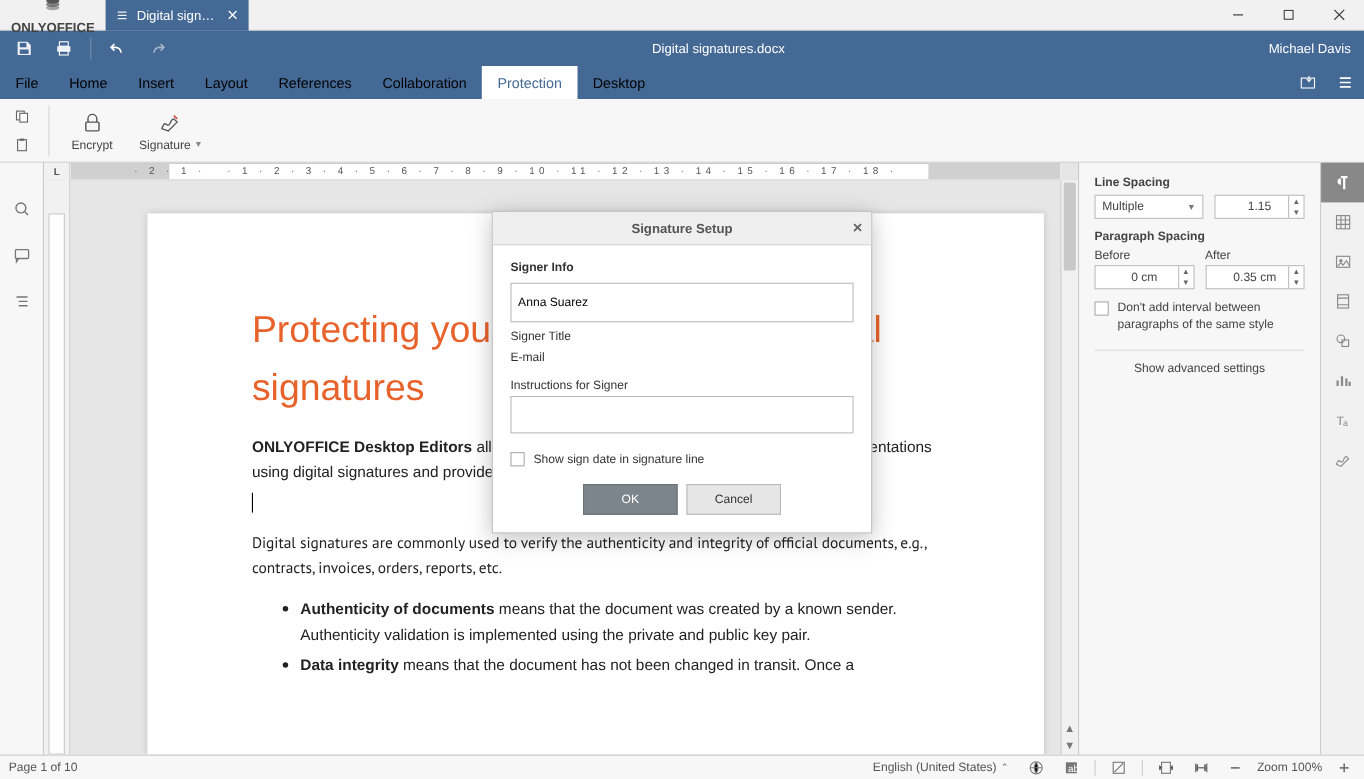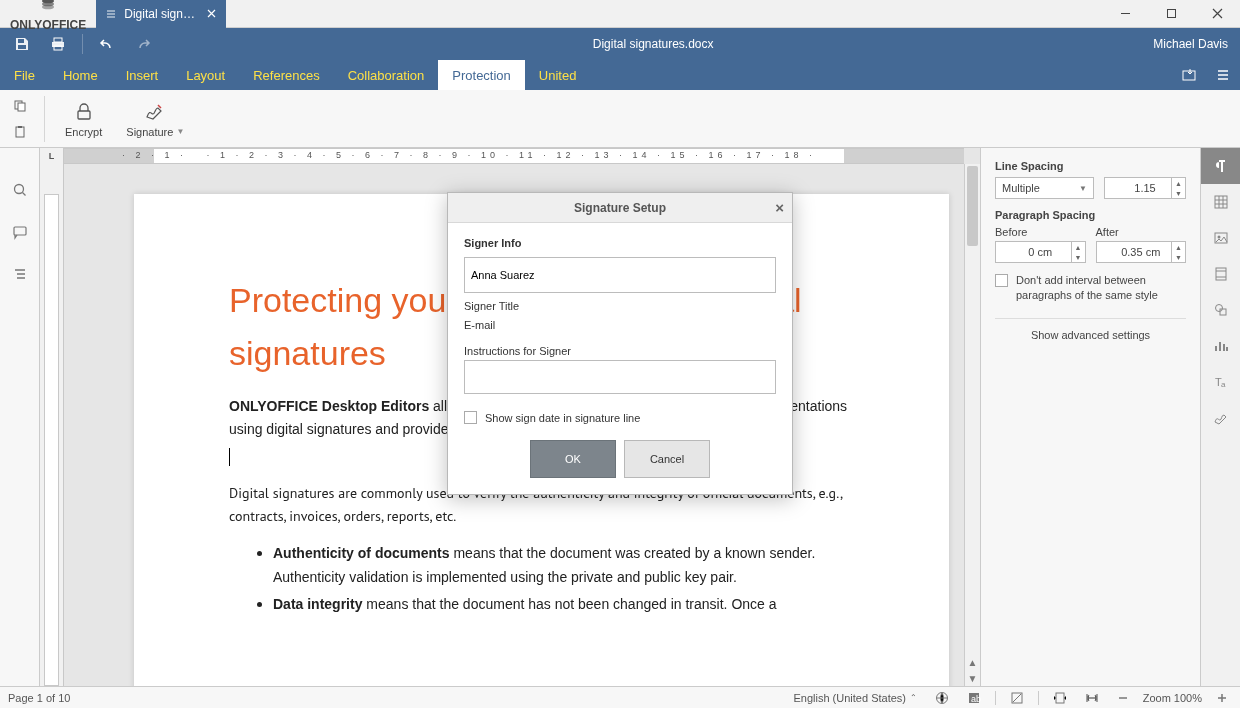--- a/index.html
+++ b/index.html
@@ -19,21 +19,21 @@
 
 .topbar { height: 32px; background: #446995; display: flex; align-items: center; color: #fff; }
 .topbar .qa { display: flex; align-items: center; gap: 4px; padding: 0 6px; }
 .topbar .qa .qbtn { width: 32px; height: 32px; display: flex; align-items: center; justify-content: center; cursor: pointer; }
 .topbar .qa .sep { width: 1px; height: 20px; background: rgba(255,255,255,.25); margin: 0 4px;}
 .topbar .doc-title { flex: 1; text-align: center; font-size: 12px; }
 .topbar .user { padding: 0 12px; font-size: 12px; }
 
 
 .menubar { height: 30px; background: #446995; display: flex; align-items: stretch; }
-.menubar .mtab { padding: 0 14px; display: flex; align-items: center; color: #fde047; font-size: 13px; cursor: pointer; }
+.menubar .mtab { padding: 0 14px; display: flex; align-items: center; color: #000000; font-size: 13px; cursor: pointer; }
 .menubar .mtab.active { background: #fff; color: #446995; }
 .menubar .mspacer { flex: 1; }
 .menubar .micon { width: 34px; display: flex; align-items: center; justify-content: center; color: #fff; cursor: pointer; }
 
 
 .ribbon { height: 58px; background: #f7f7f7; border-bottom: 1px solid #cbcbcb; display: flex; align-items: center; padding: 0 6px; gap: 4px; }
 .ribbon .small-col { display: flex; flex-direction: column; gap: 6px; padding: 4px 2px; }
 .ribbon .small-col .rbtn-sm { width: 24px; height: 20px; display: flex; align-items: center; justify-content: center; cursor: pointer; color: #555;}
 .ribbon .vsep { width: 1px; height: 46px; background: #d6d6d6; margin: 0 6px;}
 .ribbon .big-btn { display: flex; flex-direction: column; align-items: center; justify-content: center; padding: 2px 10px; cursor: pointer; color: #444; font-size: 11px; gap: 2px; height: 52px;}
@@ -104,21 +104,21 @@
 .dialog .dlg-close { position:absolute; right:8px; top:6px; cursor:pointer; color:#666; font-size:15px;}
 .dialog .dlg-body { padding: 14px 16px 16px 16px;}
 .dialog .grp-title { font-weight:bold; font-size:11px; margin-bottom:8px;}
 .dialog .fld-lbl { font-size:11px; margin: 7px 0 3px 0;}
 .dialog .fld-input { width:100%; height:36px; border:1px solid #bcbcbc; padding:0 6px; font-size:11px; outline:none;}
 .dialog .fld-input.focused { border-color:#888;}
 .dialog .fld-textarea { width:100%; height:34px; border:1px solid #bcbcbc; resize:none;}
 .dialog .dlg-check { display:flex; align-items:center; gap:8px; margin:14px 0 16px 0; font-size:11px;}
 .dialog .dlg-check .box { width:13px; height:13px; border:1px solid #aaa; background:#fff;}
 .dialog .dlg-buttons { display:flex; justify-content:center; gap:8px;}
-.dialog .dlg-btn { width:86px; height:38px; border:1px solid #b8b8b8; background:#e6e6e6; font-size:11px; cursor:pointer; display:flex; align-items:center; justify-content:center;}
+.dialog .dlg-btn { width:86px; height:28px; border:1px solid #b8b8b8; background:#e6e6e6; font-size:11px; cursor:pointer; display:flex; align-items:center; justify-content:center;}
 .dialog .dlg-btn.primary { background:#7d858c; color:#fff; border-color:#6b7379;}
 
 svg { display:block; }
 </style>
 </head>
 <body>
 
 <div class="titlebar">
   <div class="logo">
     <span class="logo-icon">
@@ -198,21 +198,21 @@
 </div>
 
 <div class="menubar">
   <div class="mtab">File</div>
   <div class="mtab">Home</div>
   <div class="mtab">Insert</div>
   <div class="mtab">Layout</div>
   <div class="mtab">References</div>
   <div class="mtab">Collaboration</div>
   <div class="mtab active">Protection</div>
-  <div class="mtab">United</div>
+  <div class="mtab">Desktop</div>
   <div class="mspacer"></div>
   <div class="micon">
       <svg width="16" height="16" viewBox="0 0 16 16">
         <rect x="2" y="4" width="12" height="9" fill="none" stroke="#fff"></rect>
         <path d="M9 2v5l2-2m-2 2l-2-2" fill="none" stroke="#fff"></path>
       </svg>
     </div>
   <div class="micon">
       <svg width="16" height="16" viewBox="0 0 16 16">
         <path stroke="#fff" stroke-width="1.5" d="M3 4h10M3 8h10M3 12h10"></path>

